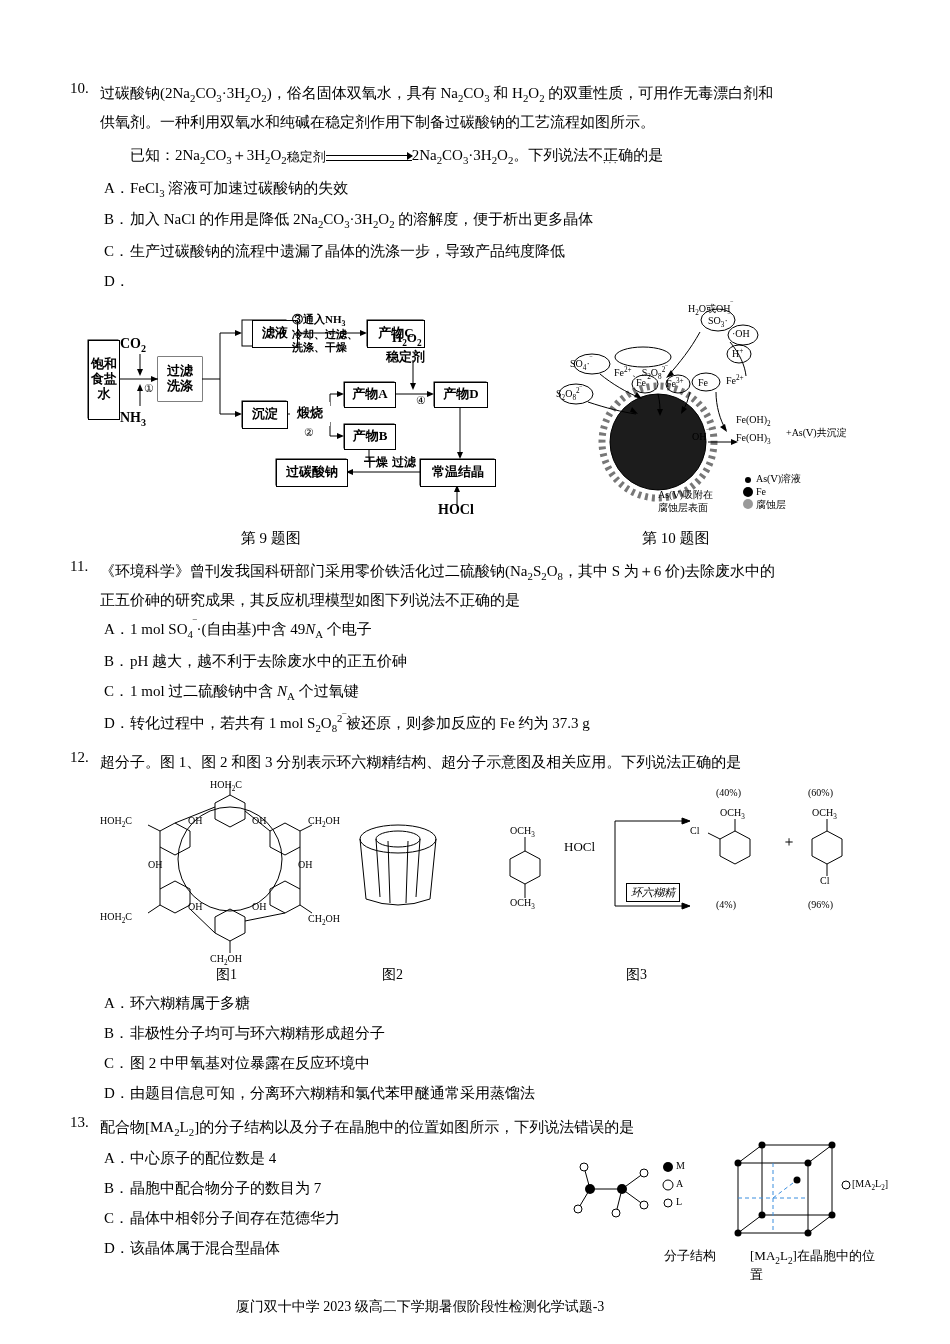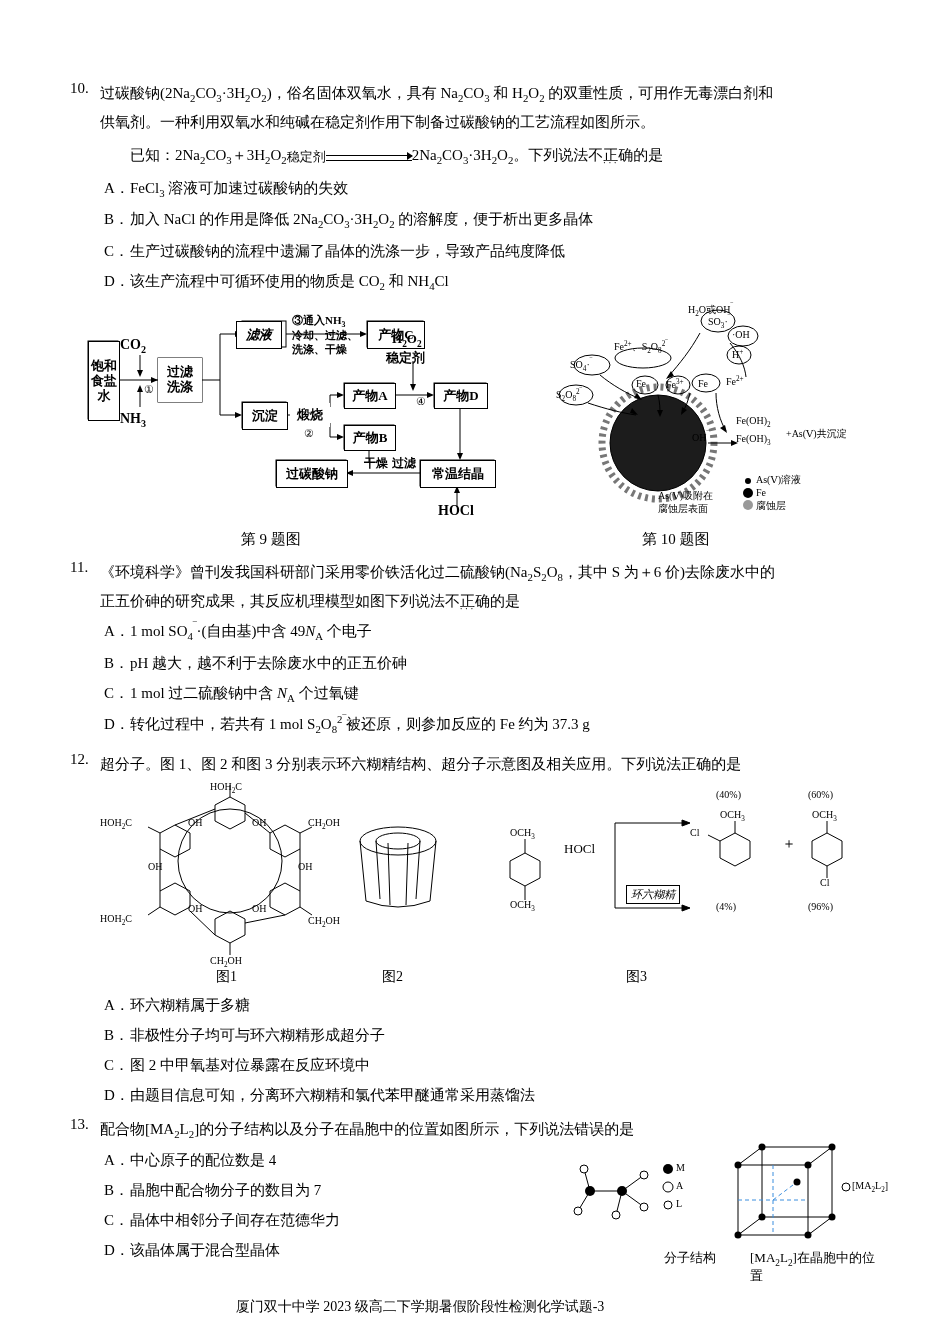--- a/index.html
+++ b/index.html
@@ -70,21 +70,20 @@
         <div class="opt-row">
             <span class="opt-label">B．</span>
             <span>加入 NaCl 的作用是降低 2Na<sub>2</sub>CO<sub>3</sub>·3H<sub>2</sub>O<sub>2</sub> 的溶解度，便于析出更多晶体</span>
           </div>
         <div class="opt-row">
             <span class="opt-label">C．</span>
             <span>生产过碳酸钠的流程中遗漏了晶体的洗涤一步，导致产品纯度降低</span>
           </div>
         <div class="opt-row">
             <span class="opt-label">D．</span>
-            <span>该生产流程中可循环使用的物质是 CO<sub>2</sub> 和 NH<sub>4</sub>Cl</span>
           </div>
       </div>
     </div>
 
     <div class="figure-area">
 
       <div class="fig-left">
         <svg width="430" height="215" viewBox="0 0 430 215">
 
           <rect x="8" y="38" width="30" height="78" fill="none" stroke="#000"></rect>
@@ -139,21 +138,21 @@
           <polygon points="266,170 273,167 273,173" fill="#000"></polygon>
           <rect x="196" y="157" width="70" height="26" fill="none" stroke="#000"></rect>
 
           <line x1="289" y1="146" x2="289" y2="160" stroke="#000"></line>
         </svg>
         <div class="box" style="left:8px;top:38px;width:30px;height:78px;font-size:13px;">饱和食盐水</div>
         <div class="lbl" style="left:40px;top:34px;font-weight:bold;font-size:14px;">CO<sub>2</sub></div>
         <div class="lbl" style="left:40px;top:108px;font-weight:bold;font-size:14px;">NH<sub>3</sub></div>
         <div class="lbl" style="left:64px;top:80px;font-size:11px;">①</div>
         <div class="box" style="left:78px;top:55px;width:44px;height:44px;border:none;font-size:13px;flex-direction:column;">过滤<br>洗涤</div>
-        <div class="box" style="left:156px;top:18px;width:44px;height:26px;font-style:italic;">滤液</div>
+        <div class="box" style="left:172px;top:18px;width:44px;height:26px;">滤液</div>
         <div class="box" style="left:162px;top:99px;width:44px;height:26px;">沉淀</div>
         <div class="lbl" style="left:212px;top:10px;font-size:11px;font-weight:bold;">③通入NH<sub>3</sub></div>
         <div class="lbl" style="left:212px;top:26px;font-size:11px;font-weight:bold;line-height:1.25;">冷却、过滤、<br>洗涤、干燥</div>
         <div class="box" style="left:287px;top:18px;width:56px;height:26px;">产物C</div>
         <div class="box" style="left:210px;top:100px;width:40px;height:24px;border:none;">煅烧</div>
         <div class="lbl" style="left:224px;top:124px;font-size:11px;">②</div>
         <div class="box" style="left:264px;top:80px;width:50px;height:24px;">产物A</div>
         <div class="box" style="left:264px;top:122px;width:50px;height:24px;">产物B</div>
         <div class="lbl" style="left:312px;top:28px;font-weight:bold;font-size:13px;">H<sub>2</sub>O<sub>2</sub></div>
         <div class="lbl" style="left:306px;top:46px;font-weight:bold;font-size:13px;">稳定剂</div>
@@ -201,21 +200,21 @@
 
           <circle cx="208" cy="178" r="3" fill="#000"></circle>
           <circle cx="208" cy="190" r="5" fill="#000"></circle>
           <circle cx="208" cy="202" r="5" fill="#999"></circle>
         </svg>
         <div class="lbl tiny" style="left:148px;top:0px;">H<sub>2</sub>O或OH<sup>‾</sup></div>
         <div class="lbl tiny" style="left:168px;top:12px;">SO<sub>3</sub>·<sup>‾</sup></div>
         <div class="lbl tiny" style="left:192px;top:26px;">·OH</div>
         <div class="lbl tiny" style="left:192px;top:45px;">H<sup>+</sup></div>
         <div class="lbl tiny" style="left:30px;top:55px;">SO<sub>4</sub>·<sup>‾</sup></div>
-        <div class="lbl tiny" style="left:74px;top:37px;text-align:center;">Fe<sup>2+</sup>、S<sub>2</sub>O<sub>8</sub><sup>2‾</sup></div>
+        <div class="lbl tiny" style="left:74px;top:64px;text-align:center;">Fe<sup>2+</sup>、S<sub>2</sub>O<sub>8</sub><sup>2‾</sup></div>
         <div class="lbl tiny" style="left:16px;top:85px;">S<sub>2</sub>O<sub>8</sub><sup>2‾</sup></div>
         <div class="lbl tiny" style="left:96px;top:75px;">Fe</div>
         <div class="lbl tiny" style="left:126px;top:75px;">Fe<sup>3+</sup></div>
         <div class="lbl tiny" style="left:158px;top:75px;">Fe</div>
         <div class="lbl tiny" style="left:186px;top:72px;">Fe<sup>2+</sup></div>
         <div class="lbl tiny" style="left:152px;top:128px;">OH<sup>‾</sup></div>
         <div class="lbl tiny" style="left:196px;top:112px;">Fe(OH)<sub>2</sub></div>
         <div class="lbl tiny" style="left:196px;top:130px;">Fe(OH)<sub>3</sub></div>
         <div class="lbl tiny" style="left:246px;top:124px;">+As(Ⅴ)共沉淀</div>
         <div class="lbl tiny" style="left:216px;top:170px;">As(Ⅴ)溶液</div>

